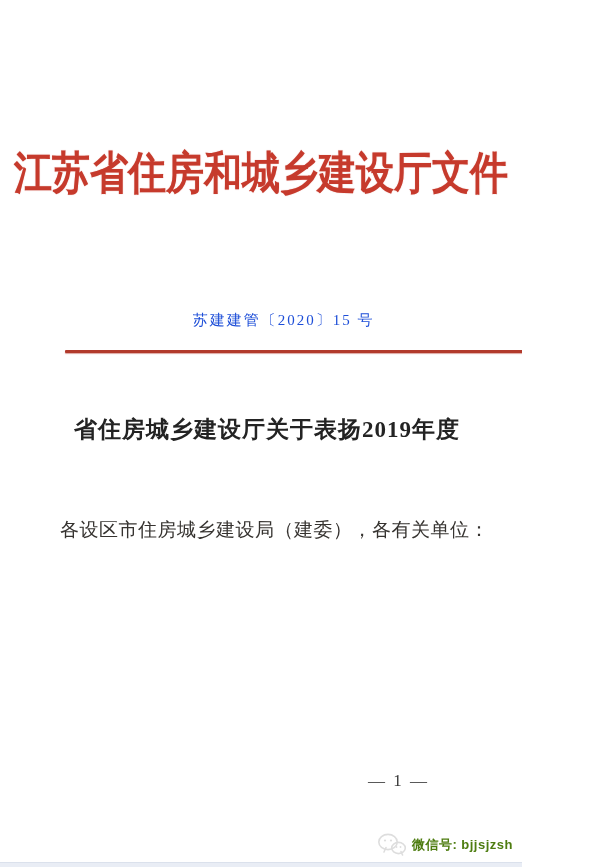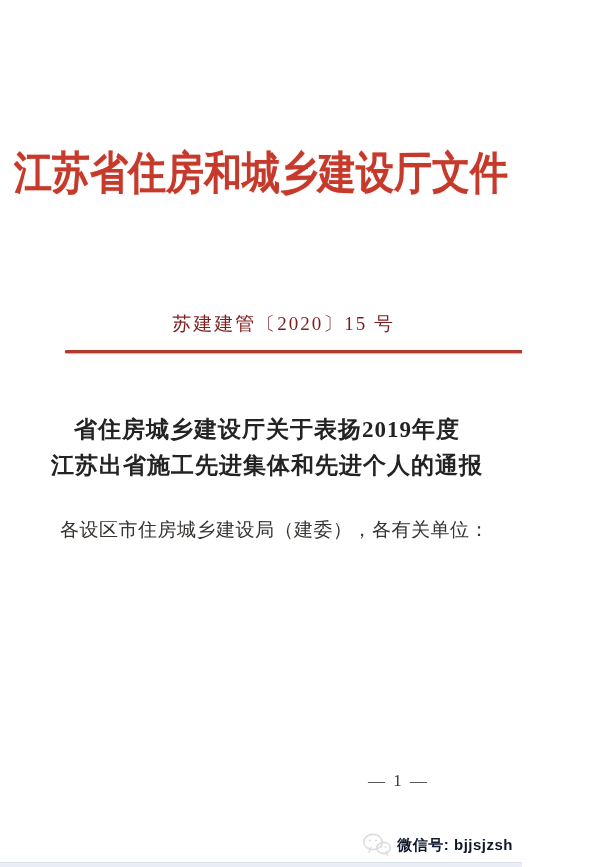--- a/index.html
+++ b/index.html
@@ -26,22 +26,22 @@
     white-space: nowrap;
     transform: scaleY(1.18);
     transform-origin: center top;
     text-shadow: 0 0 1px rgba(198,58,44,0.45);
   }
   
   .doc-number {
     position: absolute;
     top: 311px; left: 0; width: 100%;
     text-align: center;
-    font-size: 19px;
-    color: #7f1d1d;
+    font-size: 15px;
+    color: #1d4ed8;
     letter-spacing: 2px;
     padding-left: 45px;
   }
   
   .red-rule {
     position: absolute;
     top: 350px; left: 65px;
     width: 481px; height: 3px;
     background: #b23a2c;
     box-shadow: 0 1px 1px rgba(178,58,44,0.45);
@@ -80,22 +80,22 @@
     color: #3b3b3b;
     letter-spacing: 2px;
   }
   
   .watermark {
     position: absolute;
     right: 9px; bottom: 9px;
     display: flex;
     align-items: center;
     gap: 5px;
-    color: #0f172a;
-    font-size: 15px;
+    color: #4d7c0f;
+    font-size: 13px;
     font-weight: bold;
     font-family: "Liberation Sans", "DejaVu Sans", sans-serif;
     text-shadow: 1px 1px 0 #ffffff;
     letter-spacing: 0.5px;
   }
   .watermark svg { display: block; opacity: 0.85; }
   
   .bottom-edge {
     position: absolute;
     left: 0; bottom: 0;
@@ -110,21 +110,20 @@
 <div class="page">
 
   <div class="letterhead-title">江苏省住房和城乡建设厅文件</div>
 
   <div class="doc-number">苏建建管〔2020〕15 号</div>
 
   <div class="red-rule"></div>
 
   <div class="doc-title">
     <div>省住房城乡建设厅关于表扬2019年度</div>
-    <div>江苏出省施工先进集体和先进个人的通报</div>
   </div>
 
   <div class="body-text">
     <div>各设区市住房城乡建设局（建委），各有关单位：</div>
   </div>
 
   <div class="page-number">— 1 —</div>
 
   <div class="watermark">
     <span>

